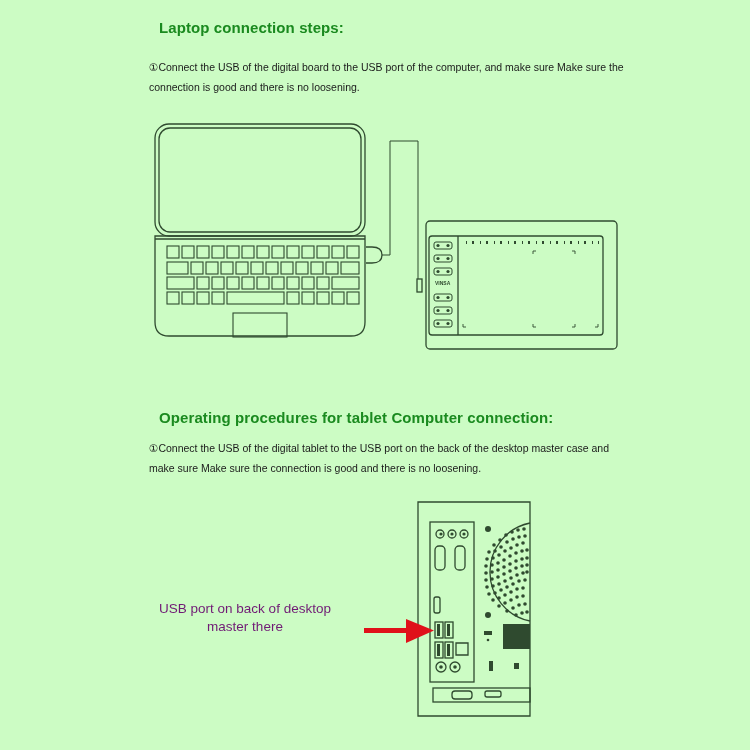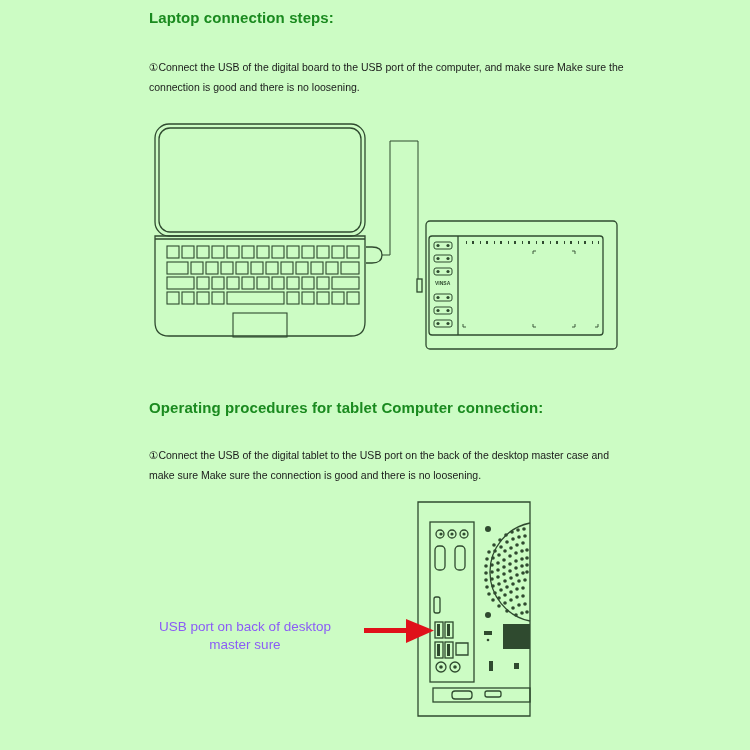--- a/index.html
+++ b/index.html
@@ -6,31 +6,31 @@
     body {
       width: 750px; height: 750px; overflow: hidden;
       background: #ccfcc4;
       font-family: "Liberation Sans", "DejaVu Sans", sans-serif;
       position: relative;
       color: #1b1b1b;
     }
     .heading {
       position: absolute; left: 149px;
       font-size: 15px; font-weight: bold; color: #1a8a1f;
-      margin: 0; letter-spacing: 0.1px;
+      margin: 10px; letter-spacing: 0.1px;
     }
     .para {
       position: absolute; left: 149px; width: 480px;
       font-size: 10.5px; line-height: 20px; color: #1a1a1a;
       margin: 0;
     }
     svg { position: absolute; }
     .callout {
-      position: absolute; left: 150px; top: 618px; width: 190px;
-      text-align: center; font-size: 13.5px; line-height: 18px; color: #8b5cf6;
+      position: absolute; left: 150px; top: 600px; width: 190px;
+      text-align: center; font-size: 13.5px; line-height: 18px; color: #701a75;
     }
   </style>
 </head>
 <body>
 
 <h2 class="heading" style="top:9px;">Laptop connection steps:</h2>
 <p class="para" style="top:57px;">①Connect the USB of the digital board to the USB port of the computer, and make sure Make sure the connection is good and there is no loosening.</p>
 
 <svg style="left:150px;top:118px;" width="480" height="240" viewBox="150 118 480 240">
   <g fill="none" stroke="#2f4a2f" stroke-width="1.3">
@@ -163,21 +163,21 @@
       <circle cx="448" cy="297.5" r="1.6"></circle>
     <circle cx="438" cy="310.5" r="1.6"></circle>
       <circle cx="448" cy="310.5" r="1.6"></circle>
     <circle cx="438" cy="323.5" r="1.6"></circle>
       <circle cx="448" cy="323.5" r="1.6"></circle>
   </g>
 </svg>
 <span style="position:absolute;left:435px;top:280px;font-size:5px;font-weight:bold;color:#2f4a2f;">VINSA</span>
 
 <h2 class="heading" style="top:399px;">Operating procedures for tablet Computer connection:</h2>
-<p class="para" style="top:438px;width:470px;margin-top:7px;">①Connect the USB of the digital tablet to the USB port on the back of the desktop master case and make sure Make sure the connection is good and there is no loosening.</p>
+<p class="para" style="top:438px;width:470px;">①Connect the USB of the digital tablet to the USB port on the back of the desktop master case and make sure Make sure the connection is good and there is no loosening.</p>
 
 <svg style="left:400px;top:495px;" width="140" height="230" viewBox="400 495 140 230">
   <g fill="none" stroke="#2f4a2f" stroke-width="1.3">
 
     <path d="M418 502 h112 v214 h-112 z"></path>
 
     <rect x="430" y="522" width="44" height="160"></rect>
 
     <path d="M530 523 a50 50 0 0 0 0 98"></path>
 
@@ -305,14 +305,14 @@
   </g>
 </svg>
 
 <svg style="left:360px;top:616px;" width="76" height="30" viewBox="0 0 76 30">
   <rect x="4" y="12" width="46" height="5" fill="#e0101a"></rect>
   <polygon points="46,3 74,14.5 46,27" fill="#e0101a"></polygon>
 </svg>
 
 <div class="callout">
   <div>USB port on back of desktop</div>
-  <div>master sure</div>
+  <div>master there</div>
 </div>
 
 </body></html>

